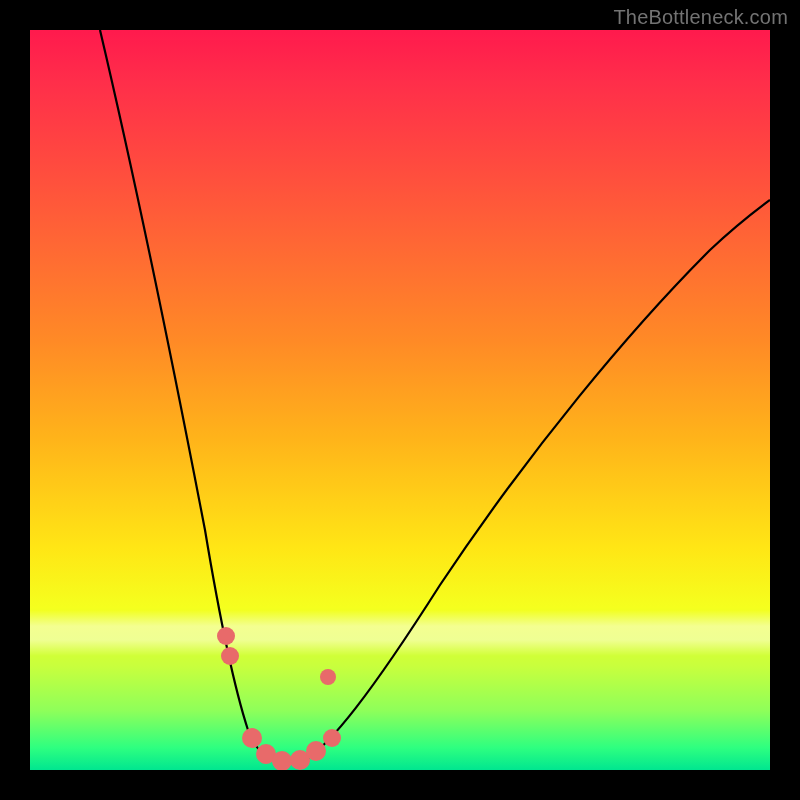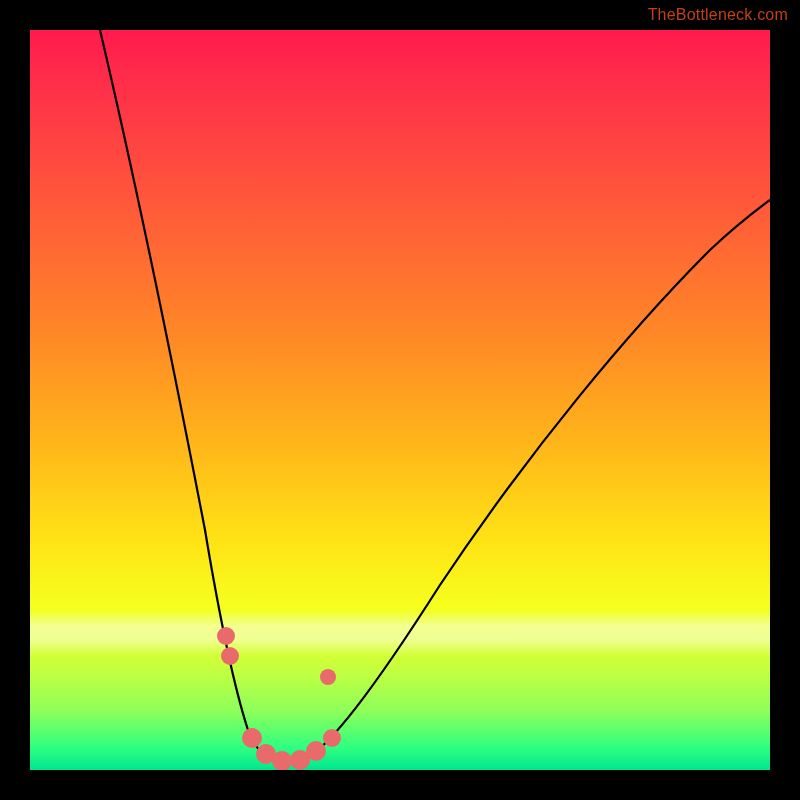--- a/index.html
+++ b/index.html
@@ -55,22 +55,22 @@
   svg.curves {
     position: absolute;
     inset: 0;
     width: 100%;
     height: 100%;
   }
   .watermark {
     position: absolute;
     top: 6px;
     right: 12px;
-    color: #c2410c;
-    font-size: 16px;
+    color: #737373;
+    font-size: 20px;
     font-weight: 500;
     letter-spacing: 0.2px;
   }
 </style>
 </head>
 <body>
 
 <div class="watermark">TheBottleneck.com</div>
 
 <div class="frame">

